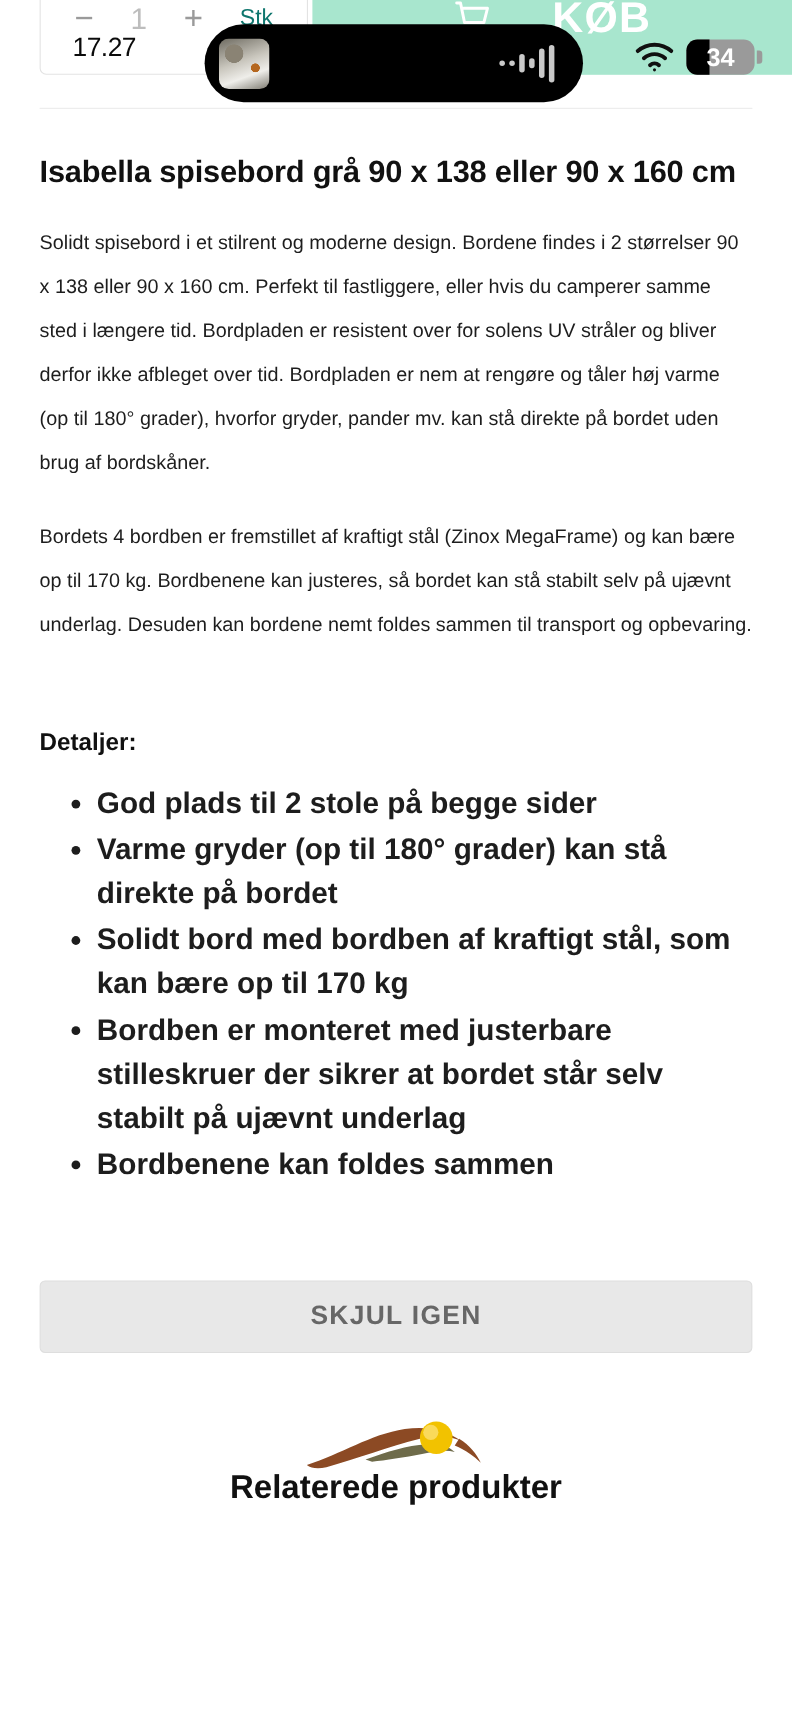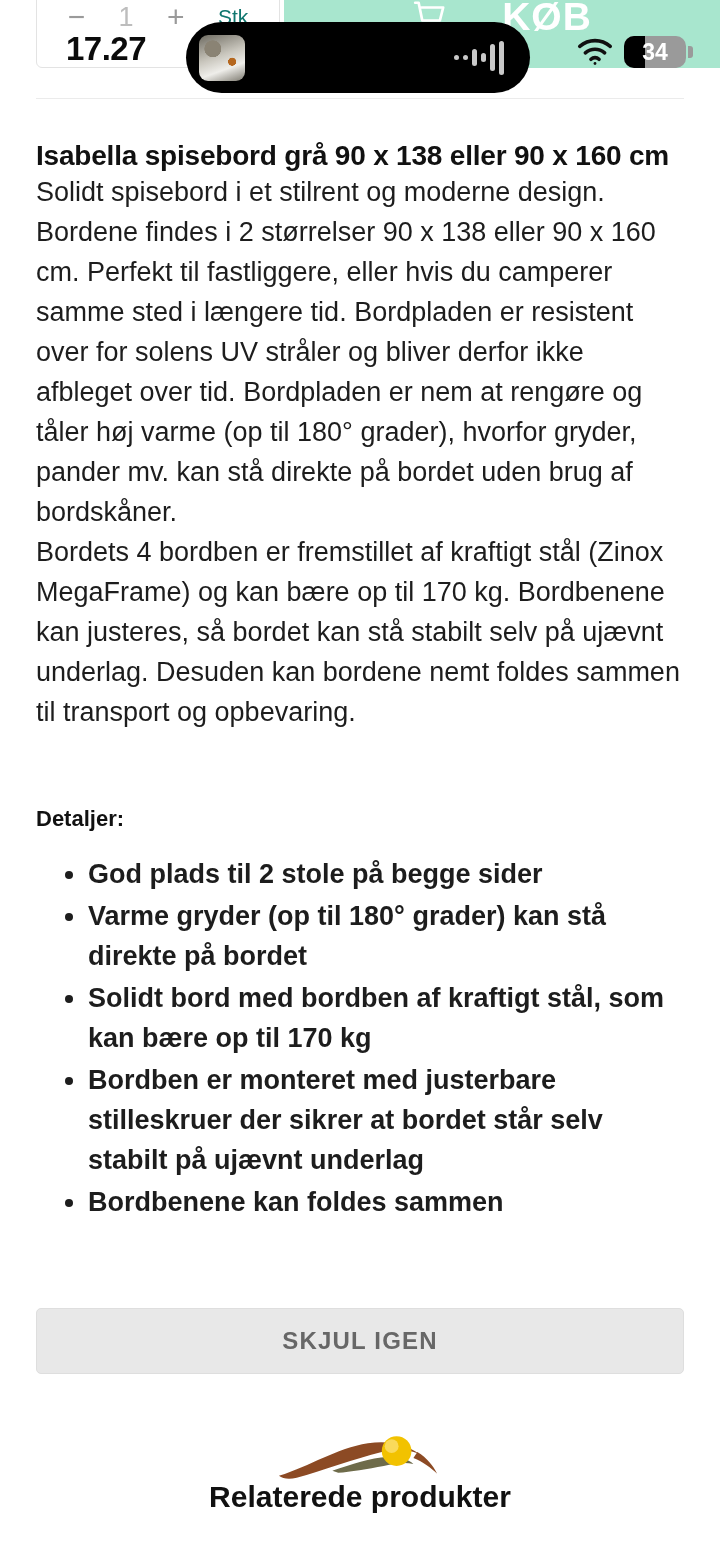--- a/index.html
+++ b/index.html
@@ -80,22 +80,22 @@
     top: 0; left: 0;
     width: 720px;
     height: 98px;
     z-index: 5;
     pointer-events: none;
   }
   .clock {
     position: absolute;
     left: 66px;
     top: 30px;
-    font-size: 33px;
-    font-weight: 700;
+    font-size: 24px;
+    font-weight: 400;
     color: #0b0b0b;
     letter-spacing: -0.5px;
   }
   .dynamic-island {
     position: absolute;
     left: 186px;
     top: 22px;
     width: 344px;
     height: 71px;
     background: #000000;
@@ -178,21 +178,22 @@
     padding: 0 36px;
   }
   h1.product-title {
     margin-top: 42px;
     font-size: 28px;
     font-weight: 700;
     color: #111111;
     letter-spacing: -0.2px;
   }
   p.para {
-    font-size: 27px;
+    margin-top: 28px;
+    font-size: 18px;
     line-height: 40px;
     color: #1d1d1d;
   }
   h2.details-head {
     margin-top: 74px;
     font-size: 22px;
     font-weight: 700;
     color: #111111;
   }
   ul.details-list {

